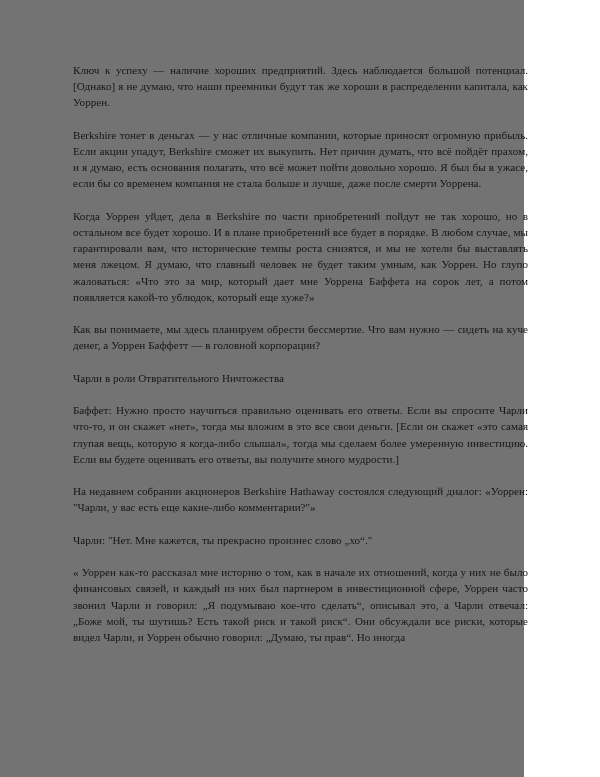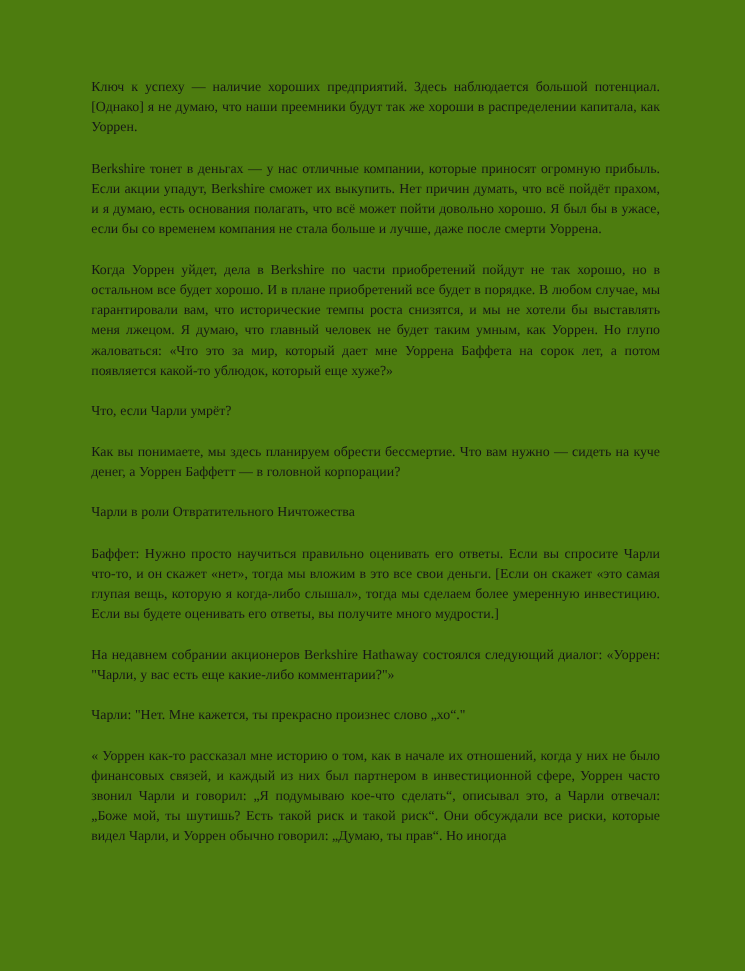--- a/index.html
+++ b/index.html
@@ -10,23 +10,23 @@
   }
   body {
     width: 600px;
     height: 777px;
     overflow: hidden;
     font-family: "Liberation Serif", "DejaVu Serif", serif;
     color: #1a1a1a;
   }
   .page {
     position: relative;
-    width: 596px;
+    width: 524px;
     height: 777px;
-    background: #4d7c0f;
+    background: #737373;
     box-sizing: border-box;
     padding-left: 40px;
   }
   .content {
     position: absolute;
     left: 73px;
     top: 62px;
     width: 455px;
   }
   .para {
@@ -53,21 +53,20 @@
 <div class="page">
   <div class="content">
 
     <p class="para">Ключ к успеху — наличие хороших предприятий. Здесь наблюдается большой потенциал. [Однако] я не думаю, что наши преемники будут так же хороши в распределении капитала, как Уоррен.</p>
 
     <p class="para">Berkshire тонет в деньгах — у нас отличные компании, которые приносят огромную прибыль. Если акции упадут, Berkshire сможет их выкупить. Нет причин думать, что всё пойдёт прахом, и я думаю, есть основания полагать, что всё может пойти довольно хорошо. Я был бы в ужасе, если бы со временем компания не стала больше и лучше, даже после смерти Уоррена.</p>
 
     <p class="para">Когда Уоррен уйдет, дела в Berkshire по части приобретений пойдут не так хорошо, но в остальном все будет хорошо. И в плане приобретений все будет в порядке. В любом случае, мы гарантировали вам, что исторические темпы роста снизятся, и мы не хотели бы выставлять меня лжецом. Я думаю, что главный человек не будет таким умным, как Уоррен. Но глупо жаловаться: «Что это за мир, который дает мне Уоррена Баффета на сорок лет, а потом появляется какой-то ублюдок, который еще хуже?»</p>
 
 
-    <p class="para single">Что, если Чарли умрёт?</p>
 
     <p class="para">Как вы понимаете, мы здесь планируем обрести бессмертие. Что вам нужно — сидеть на куче денег, а Уоррен Баффетт — в головной корпорации?</p>
 
     <p class="para single">Чарли в роли Отвратительного Ничтожества</p>
 
     <p class="para">Баффет: Нужно просто научиться правильно оценивать его ответы. Если вы спросите Чарли что-то, и он скажет «нет», тогда мы вложим в это все свои деньги. [Если он скажет «это самая глупая вещь, которую я когда-либо слышал», тогда мы сделаем более умеренную инвестицию. Если вы будете оценивать его ответы, вы получите много мудрости.]</p>
 
 
     <p class="para">На недавнем собрании акционеров Berkshire Hathaway состоялся следующий диалог: «Уоррен: "Чарли, у вас есть еще какие-либо комментарии?"»</p>
 

